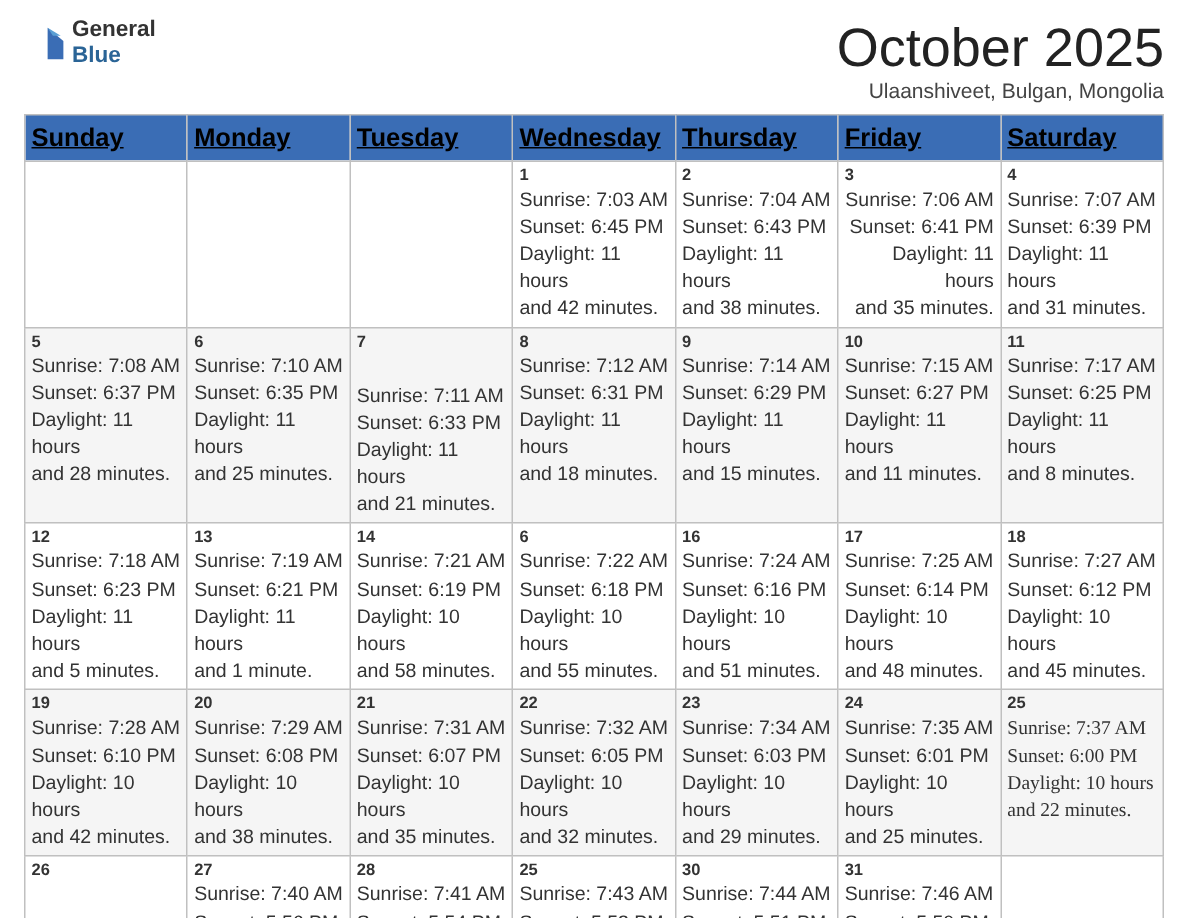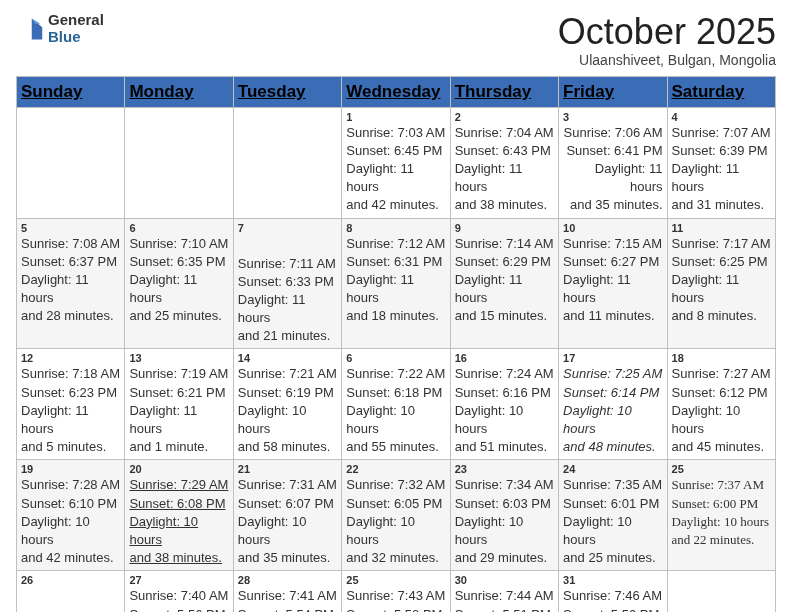--- a/index.html
+++ b/index.html
@@ -252,21 +252,21 @@
           </td>
           <td>
             <span class="day-number">16</span>
             <div class="day-info" style="white-space: pre-line;">Sunrise: 7:24 AM
 Sunset: 6:16 PM
 Daylight: 10 hours
 and 51 minutes.</div>
           </td>
           <td>
             <span class="day-number">17</span>
-            <div class="day-info" style="white-space: pre-line; font-style: italic;">Sunrise: 7:25 AM
+            <div class="day-info" style="white-space: pre-line;">Sunrise: 7:25 AM
 Sunset: 6:14 PM
 Daylight: 10 hours
 and 48 minutes.</div>
           </td>
           <td>
             <span class="day-number">18</span>
             <div class="day-info" style="white-space: pre-line;">Sunrise: 7:27 AM
 Sunset: 6:12 PM
 Daylight: 10 hours
 and 45 minutes.</div>
@@ -275,21 +275,21 @@
         <tr>
           <td>
             <span class="day-number">19</span>
             <div class="day-info" style="white-space: pre-line;">Sunrise: 7:28 AM
 Sunset: 6:10 PM
 Daylight: 10 hours
 and 42 minutes.</div>
           </td>
           <td>
             <span class="day-number">20</span>
-            <div class="day-info" style="white-space: pre-line; text-decoration: underline;">Sunrise: 7:29 AM
+            <div class="day-info" style="white-space: pre-line;">Sunrise: 7:29 AM
 Sunset: 6:08 PM
 Daylight: 10 hours
 and 38 minutes.</div>
           </td>
           <td>
             <span class="day-number">21</span>
             <div class="day-info" style="white-space: pre-line;">Sunrise: 7:31 AM
 Sunset: 6:07 PM
 Daylight: 10 hours
 and 35 minutes.</div>

